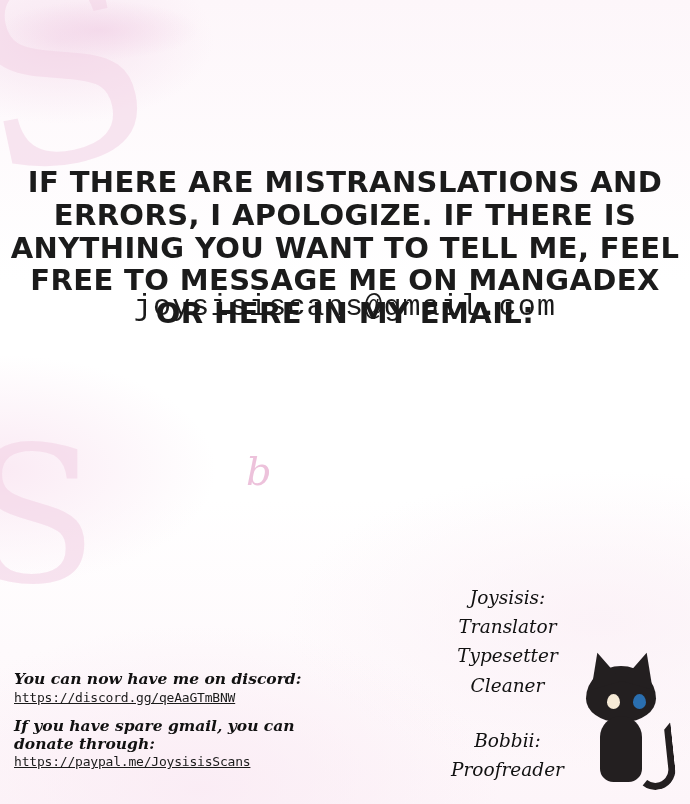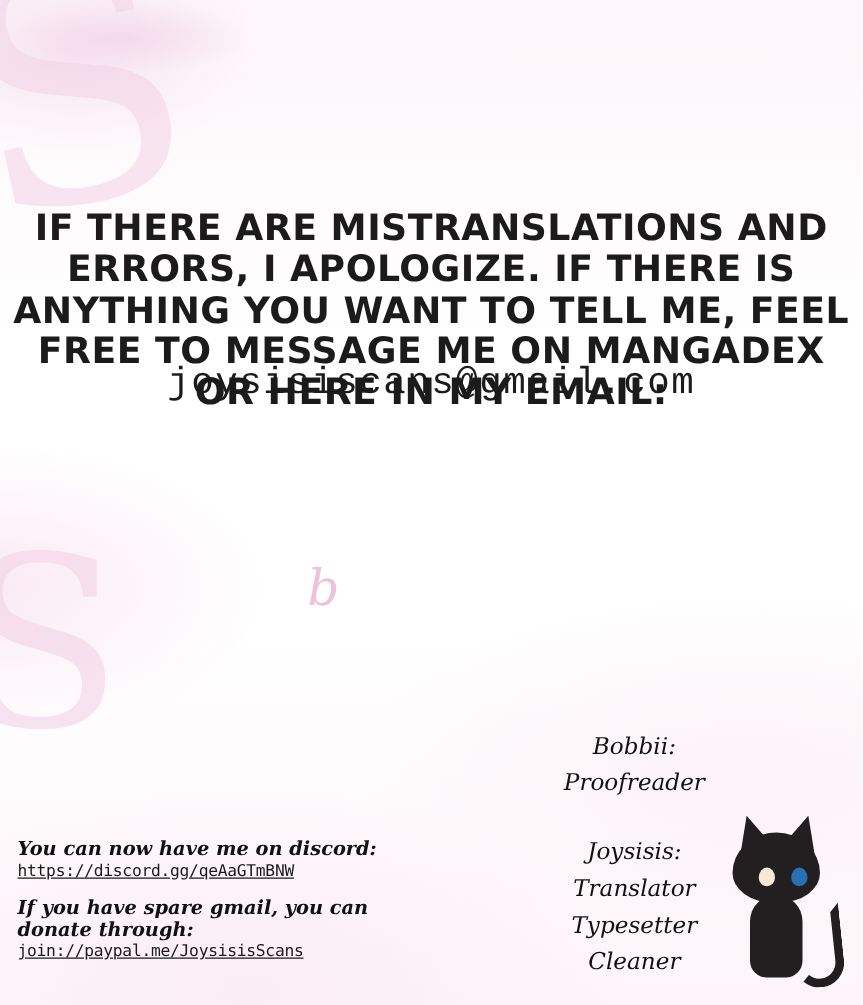--- a/index.html
+++ b/index.html
@@ -205,33 +205,33 @@
   <div class="swash swash-center">b</div>
 
   <div class="main-message">IF THERE ARE MISTRANSLATIONS AND ERRORS, I APOLOGIZE. IF THERE IS ANYTHING YOU WANT TO TELL ME, FEEL FREE TO MESSAGE ME ON MANGADEX OR HERE IN MY EMAIL:</div>
 
   <div class="email">joysisiscans@gmail.com</div>
 
   <div class="discord-block">
     <p class="script-line">You can now have me on discord:</p>
     <p class="mono-line">https://discord.gg/qeAaGTmBNW</p>
     <p class="script-line donate-line">If you have spare gmail, you can donate through:</p>
-    <p class="mono-line">join://paypal.me/JoysisisScans</p>
+    <p class="mono-line">https://paypal.me/JoysisisScans</p>
   </div>
 
   <div class="staff">
-    <div class="group">
-      <div>Bobbii:</div>
-      <div>Proofreader</div>
-    </div>
     <div class="group">
       <div>Joysisis:</div>
       <div>Translator</div>
       <div>Typesetter</div>
       <div>Cleaner</div>
+    </div>
+    <div class="group">
+      <div>Bobbii:</div>
+      <div>Proofreader</div>
     </div>
   </div>
 
   <div class="cat">
     <div class="head">
       <div class="ear-l"></div>
       <div class="ear-r"></div>
       <div class="eye-l"></div>
       <div class="eye-r"></div>
     </div>

